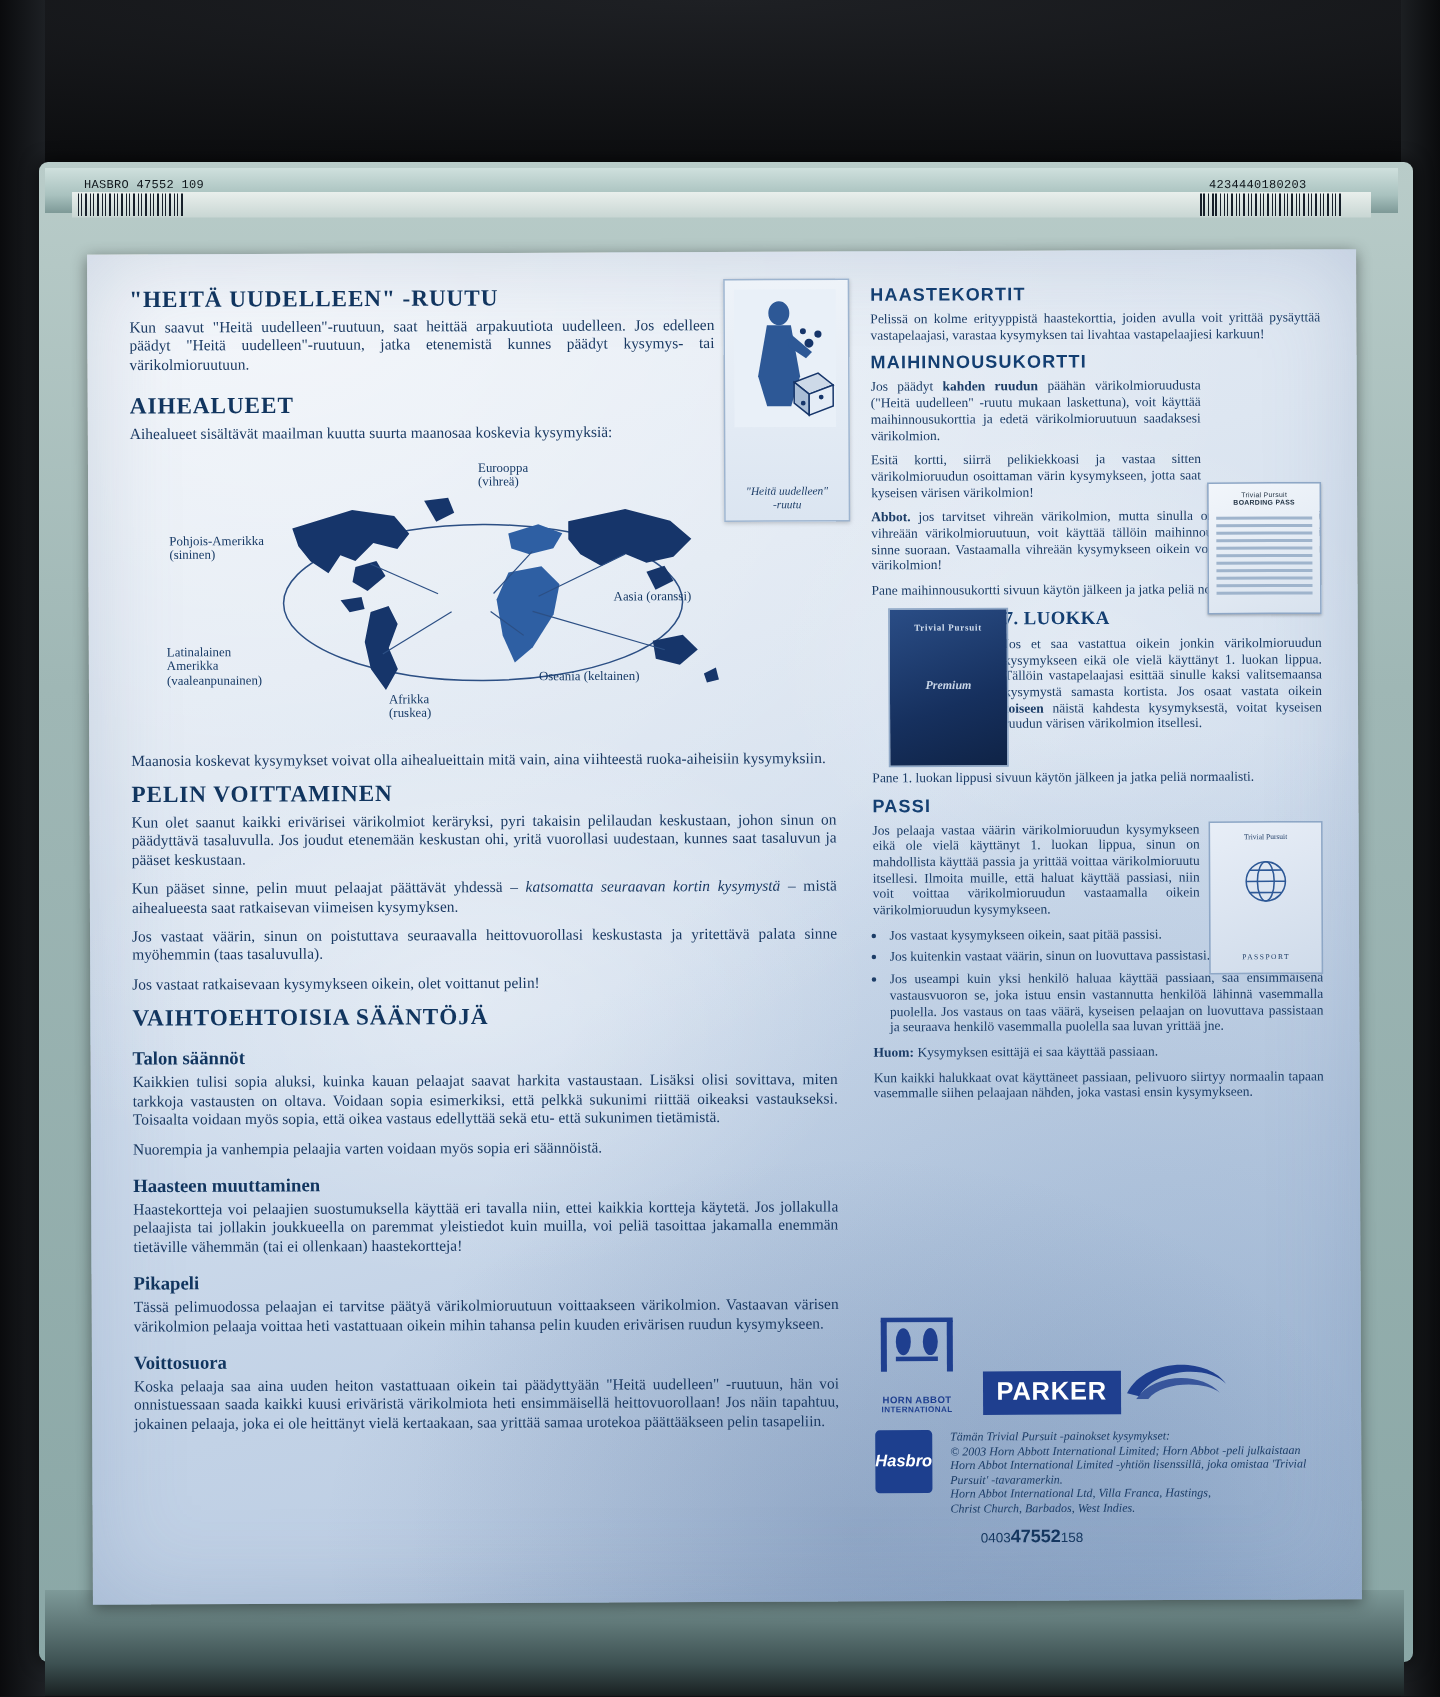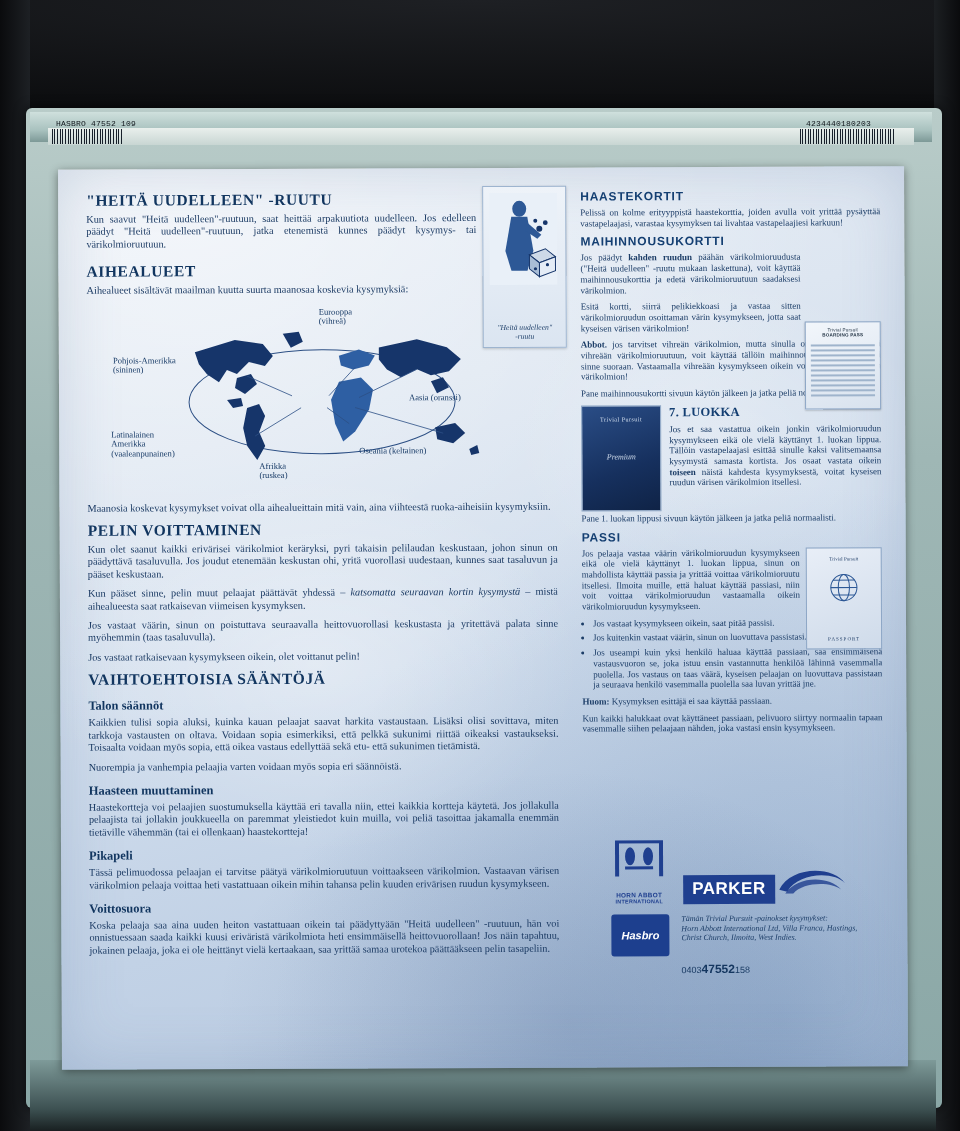--- a/index.html
+++ b/index.html
@@ -84,31 +84,31 @@
      margin-top:10px;letter-spacing:.5px;opacity:.95;}
   .cardblue .cbs{font-family:"Liberation Serif",serif;font-size:8px;text-align:center;
      margin-top:30px;font-style:italic;opacity:.9;}
 
   .passport{position:absolute;right:0;top:0;width:74px;height:100px;
      background:linear-gradient(160deg,#e8eef7,#cfdbea);border:1px solid #8ea7c6;}
   .passport .pt{font-size:5px;text-align:center;margin-top:8px;color:#1e3c66;}
   .passport .pb{position:absolute;bottom:7px;width:100%;text-align:center;font-size:5px;
      letter-spacing:1px;color:#1e3c66;}
 
-  .onecl{position:absolute;left:0;top:0;width:78px;height:104px;}
+  .onecl{position:absolute;left:11px;top:0;width:78px;height:104px;font-weight:bold;}
   .row-1l{position:relative;min-height:108px;}
   .row-1l .txt{margin-left:88px;}
 
   
   .map{position:relative;width:470px;height:190px;margin:6px 0 8px 0;}
   .map svg{position:absolute;left:0;top:0;}
   .maplabel{position:absolute;font-size:8.6px;line-height:9.6px;color:#173a66;}
 
   
-  .logos{position:absolute;left:522px;top:662px;width:300px;margin-left:28px;}
+  .logos{position:absolute;left:522px;top:700px;width:300px;}
   .hornabbot{width:56px;height:58px;}
   .parker{display:inline-block;background:#1f3f8f;color:#fff;
      font-family:"Liberation Sans",sans-serif;font-weight:bold;font-size:17px;
      padding:4px 9px 5px;letter-spacing:.5px;}
   .swirl{width:68px;height:30px;}
   .hasbro{width:58px;height:42px;background:#1d3f8e;color:#fff;border-radius:3px;
      font-family:"Liberation Sans",sans-serif;font-weight:bold;font-size:11px;
      display:flex;align-items:center;justify-content:center;font-style:italic;}
   .legal{font-size:8px;line-height:9.6px;color:#1c3d67;font-style:italic;}
   .codeline{font-family:"Liberation Sans",sans-serif;font-size:9px;color:#14365f;margin-top:6px;}
@@ -329,22 +329,23 @@
               <path d="M6 30 C18 12 50 12 62 26 C52 18 24 18 14 30 Z" opacity=".8"></path>
             </g>
           </svg>
         </div>
       </div>
 
       <div style="display:flex;gap:12px;margin-top:10px;align-items:flex-start">
         <div class="hasbro">Hasbro</div>
         <div class="legal">
           <div>Tämän Trivial Pursuit -painokset kysymykset:</div>
-          <div>Horn Abbott International Ltd, Villa Franca, Hastings,</div>
-          <div>Christ Church, Ilmoita, West Indies.</div>
+          <div>© 2003 Horn Abbott International Limited; Horn Abbot -peli julkaistaan Horn Abbot International Limited -yhtiön lisenssillä, joka omistaa 'Trivial Pursuit' -tavaramerkin.</div>
+          <div>Horn Abbot International Ltd, Villa Franca, Hastings,</div>
+          <div>Christ Church, Barbados, West Indies.</div>
         </div>
       </div>
 
       <div class="codeline" style="margin-left:70px">
         <span>0403</span><b>47552</b><span>158</span>
       </div>
     </div>
 
   </div>
 </div>

